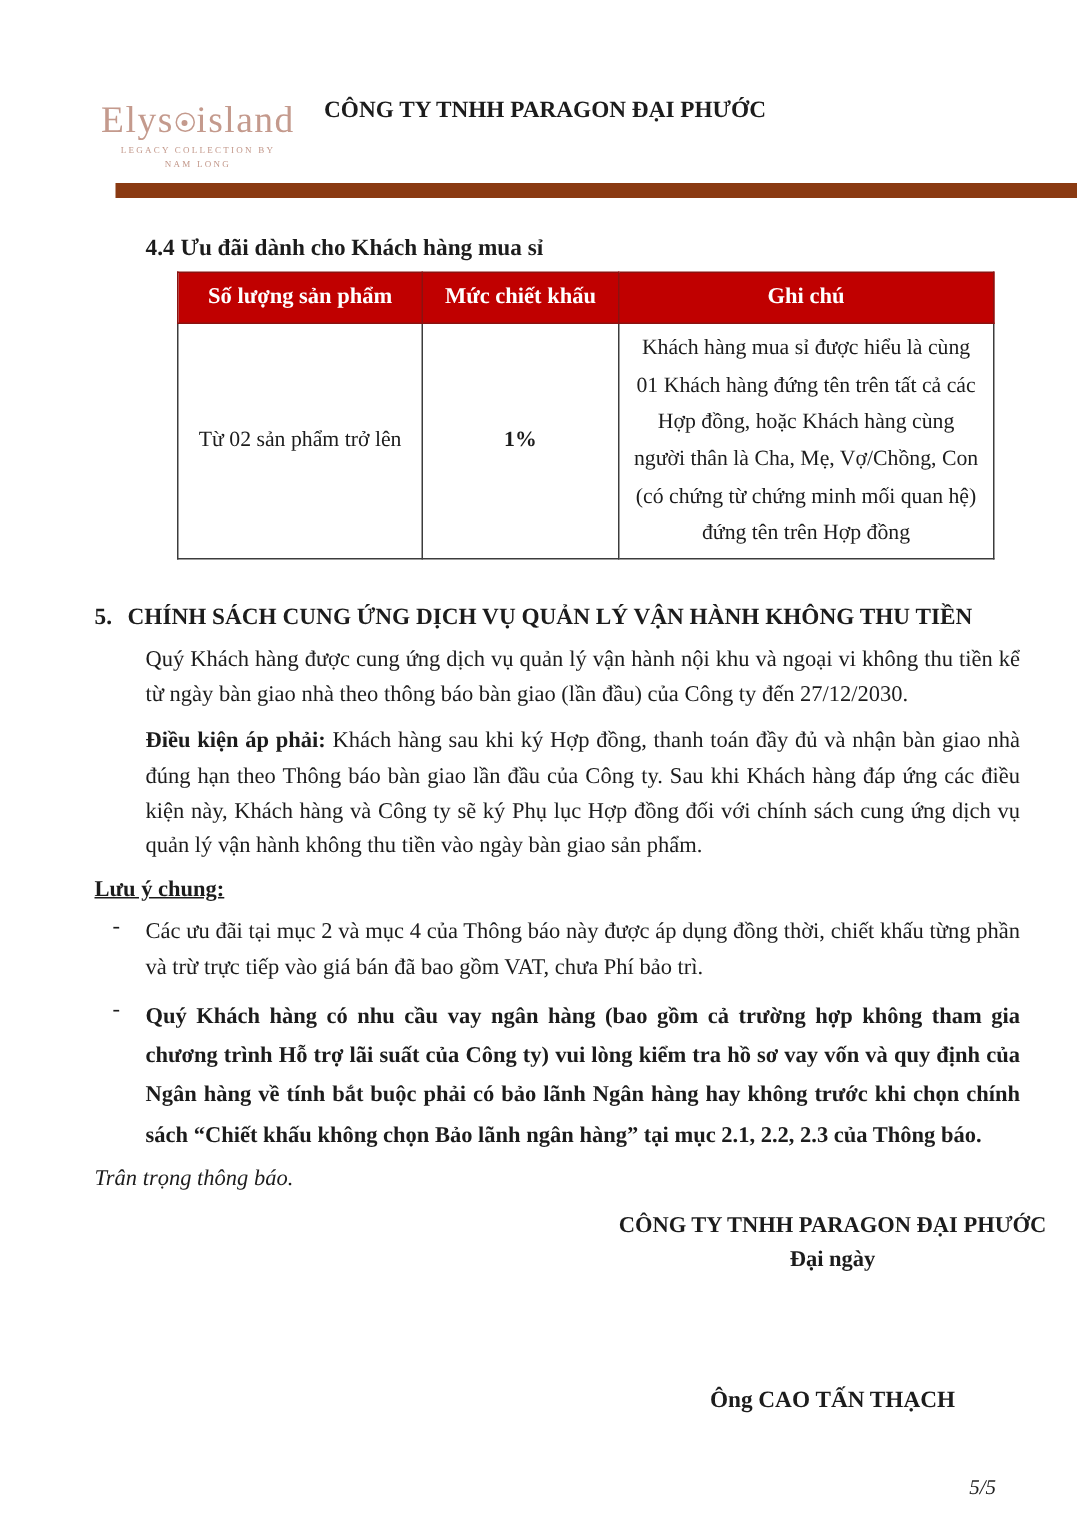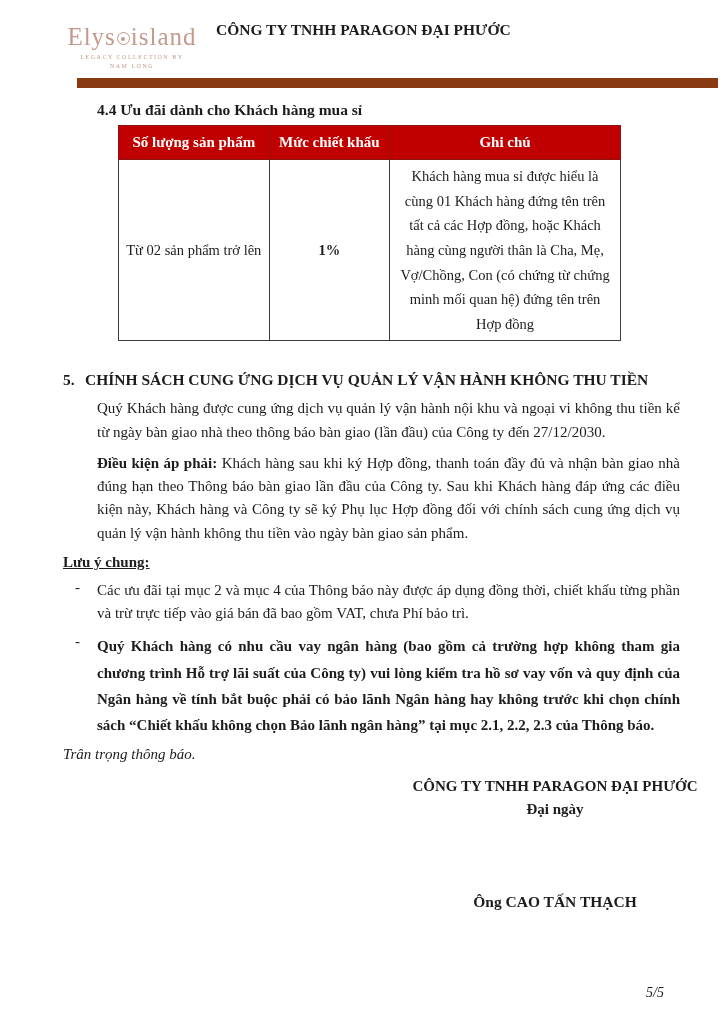--- a/index.html
+++ b/index.html
@@ -3,34 +3,34 @@
 <meta charset="utf-8">
 <style>
   * { margin:0; padding:0; box-sizing:border-box; }
   html,body { background:#9a9a9a; }
   .page {
     width:724px; height:1024px; background:#ffffff; position:relative;
     font-family:"Liberation Serif","DejaVu Serif",serif; color:#1c1c1c;
     margin:0 auto; overflow:hidden;
   }
   
-  .header { display:flex; padding:16px 40px 0 58px; }
+  .header { display:flex; padding:16px 40px 0 58px;margin-top:44px; }
   .logo-block { width:148px; text-align:center; color:var(--logo-color,#c49a8d); padding-top:8px; flex-shrink:0; }
   .logo-main { font-size:25px; letter-spacing:1px; line-height:1; white-space:nowrap; }
   .compass { display:inline-block; width:13px; height:13px; border:1.5px solid currentColor; border-radius:50%; position:relative; top:0px; margin:0 1px; }
   .compass::after { content:""; position:absolute; left:50%; top:50%; width:4px; height:4px; margin:-2px 0 0 -2px; background:currentColor; border-radius:50%; }
   .logo-sub { font-size:6px; letter-spacing:1.5px; margin-top:4px; line-height:1.5; }
   .company-block { padding-left:10px; padding-top:2px; }
   .company-name { font-weight:bold; font-size:15.5px; line-height:1.5; }
   .company-address { font-size:15.5px; line-height:1.5; max-width:480px; }
   .divider-bar { height:10px; background:var(--divider-color,#8a3a12); margin:7px 6px 0 77px; }
   
-  .content { padding:13px 44px 0 63px; font-size:15px; }
+  .content { padding:25px 44px 0 63px; font-size:15px; }
   .h44 { font-weight:bold; font-size:15.5px; margin-left:34px; }
-  .table-wrap { margin:6px 0 0 55px; width:503px; }
+  .table-wrap { margin:6px 0 0 55px; width:545px; }
   table { border-collapse:collapse; width:100%; }
   th { background:var(--table-header-bg,#c00000); color:#ffffff; font-weight:bold; font-size:15px;
        padding:8px 4px; border:1px solid #8a1210; }
   td { border:1px solid #3c3c3c; text-align:center; vertical-align:middle; font-size:14.5px; padding:3px 6px; }
   td.note-cell { line-height:1.7; padding:4px 8px; }
   td.discount-cell { font-weight:bold; }
   .col-qty { width:30%; } .col-disc { width:24%; } .col-note { width:46%; }
   .sec5 { display:flex; font-weight:bold; font-size:15.5px; margin-top:30px; }
   .sec5-num { width:22px; flex-shrink:0; }
   .para { margin:8px 0 0 34px; text-align:justify; line-height:1.55; }

